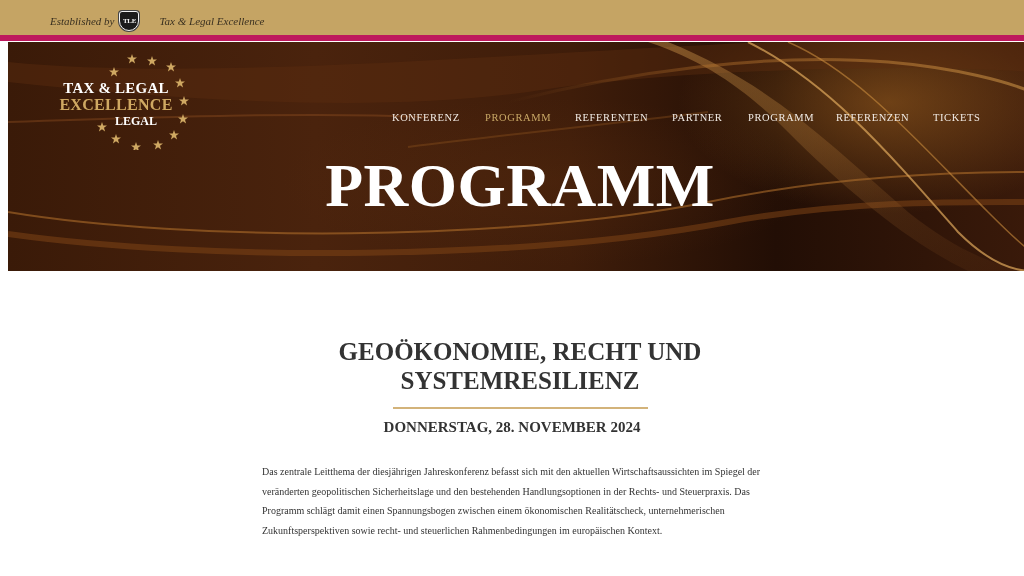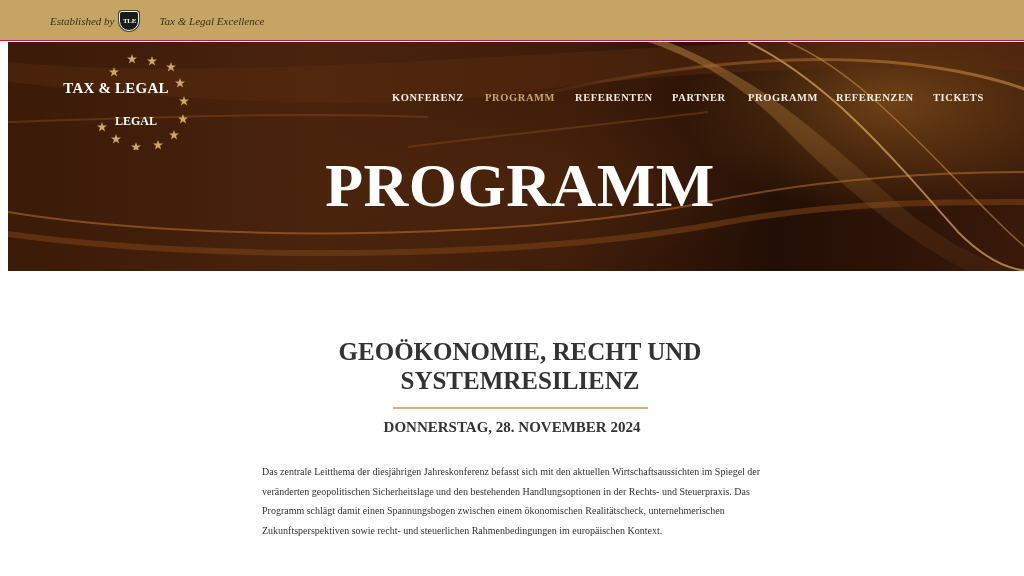--- a/index.html
+++ b/index.html
@@ -2,21 +2,21 @@
 <html><head>
   <meta charset="utf-8">
   <style>
     * { margin: 0; padding: 0; box-sizing: border-box; }
     html, body { width: 1024px; height: 576px; overflow: hidden; background: #ffffff; }
     body { font-family: "Liberation Serif", "DejaVu Serif", serif; color: #333; }
 
     .topbar {
       position: absolute; left: 0; top: 0; width: 1024px; height: 41px;
       background: #c5a464;
-      border-bottom: 1px solid #be185d;
+      border-bottom: 6px solid #be185d;
       display: flex; align-items: center;
     }
     .topbar .estab {
       position: absolute; left: 50px; top: 11px;
       display: flex; align-items: center;
       font-style: italic; font-size: 11px; color: #3a3020;
     }
     .topbar .badge {
       width: 20px; height: 20px; margin: 0 20px 0 5px;
       background: #1b1b1b;
@@ -48,23 +48,24 @@
     }
     .logo .l1 { top: 30px; font-size: 15px; color: #ffffff; letter-spacing: 0.2px; }
     .logo .l2 { top: 46px; font-size: 16px; color: #cfa862; letter-spacing: 0.3px; }
     .logo .l3 { top: 64px; font-size: 12px; color: #ffffff; left: 10px; }
 
     .nav {
       position: absolute; top: 50px; left: 384px;
       display: flex; gap: 0;
     }
     .nav a {
-      font-size: 10.5px; font-weight: bold; letter-spacing: 0.6px;
+      font-size: 10.5px; font-weight: normal; letter-spacing: 0.6px;
       color: #f2ece6; text-decoration: none; white-space: nowrap;
       position: absolute;
+      margin-top: 20px;
     }
     .nav a.active { color: #c9a866; }
 
     .eyebrow {
       position: absolute; top: 84px; left: 0; width: 1024px; text-align: center;
       font-size: 12px; font-weight: bold; letter-spacing: 6px; color: #ffffff;
       padding-left: 12px;
     }
     .hero-title {
       position: absolute; top: 108px; left: 0; width: 1024px; text-align: center;
@@ -138,20 +139,21 @@
         <polygon points="127,64 128.2,67.6 132,67.6 129,69.8 130.1,73.4 127,71.2 123.9,73.4 125,69.8 122,67.6 125.8,67.6"></polygon>
         <polygon points="118,80 119.2,83.6 123,83.6 120,85.8 121.1,89.4 118,87.2 114.9,89.4 116,85.8 113,83.6 116.8,83.6"></polygon>
         <polygon points="102,90 103.2,93.6 107,93.6 104,95.8 105.1,99.4 102,97.2 98.9,99.4 100,95.8 97,93.6 100.8,93.6"></polygon>
         <polygon points="80,92 81.2,95.6 85,95.6 82,97.8 83.1,101.4 80,99.2 76.9,101.4 78,97.8 75,95.6 78.8,95.6"></polygon>
         <polygon points="60,84 61.2,87.6 65,87.6 62,89.8 63.1,93.4 60,91.2 56.9,93.4 58,89.8 55,87.6 58.8,87.6"></polygon>
         <polygon points="46,72 47.2,75.6 51,75.6 48,77.8 49.1,81.4 46,79.2 42.9,81.4 44,77.8 41,75.6 44.8,75.6"></polygon>
         <polygon points="58,17 59.2,20.6 63,20.6 60,22.8 61.1,26.4 58,24.2 54.9,26.4 56,22.8 53,20.6 56.8,20.6"></polygon>
       </g>
     </svg>
     <div class="l1">TAX &amp; LEGAL</div>
+    <div class="l2">EXCELLENCE</div>
     <div class="l3">LEGAL</div>
   </div>
 
   <nav class="nav">
     <a href="#" style="left:0px;">KONFERENZ</a>
     <a href="#" class="active" style="left:93px;">PROGRAMM</a>
     <a href="#" style="left:183px;">REFERENTEN</a>
     <a href="#" style="left:280px;">PARTNER</a>
     <a href="#" style="left:356px;">PROGRAMM</a>
     <a href="#" style="left:444px;">REFERENZEN</a>

